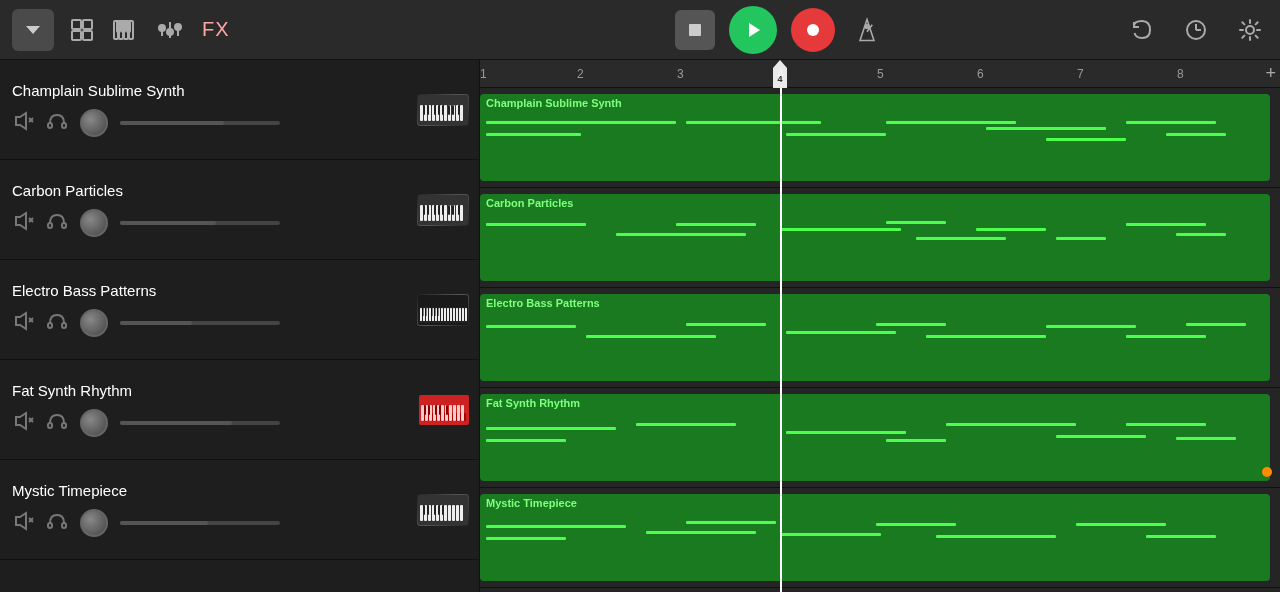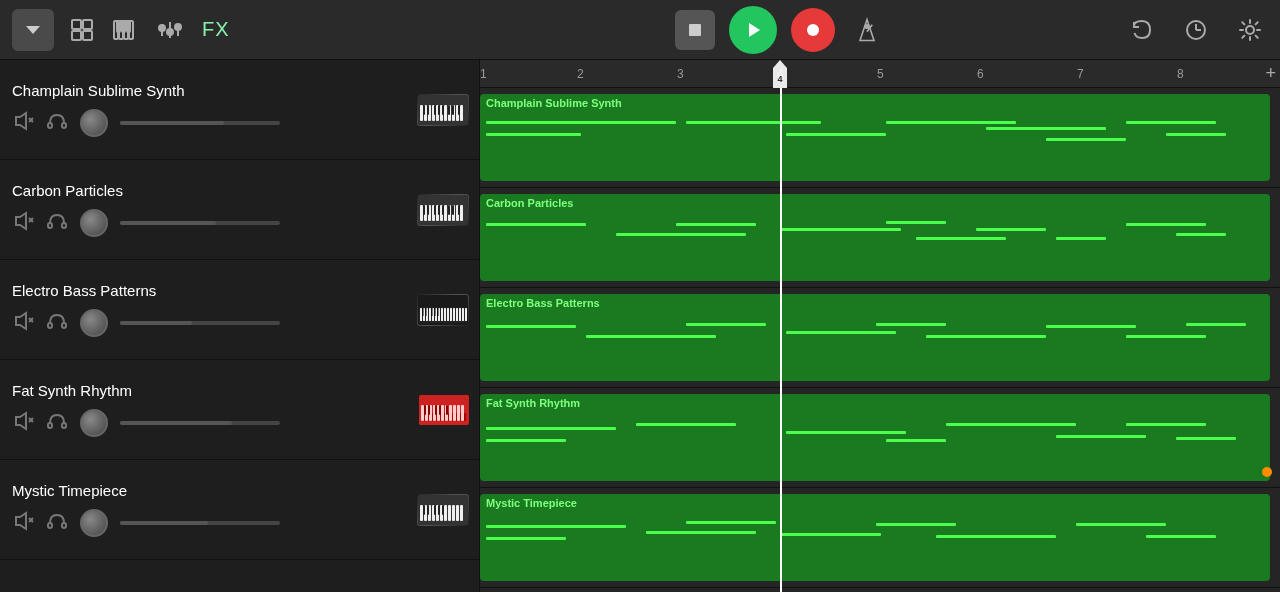--- a/index.html
+++ b/index.html
@@ -80,21 +80,21 @@
     }
     .rec-btn {
       background: #e63939;
       border: none;
       border-radius: 50%;
       width: 44px; height: 44px;
       cursor: pointer;
       display: flex; align-items: center; justify-content: center;
     }
     .fx-label {
-      color: #86efac;
+      color: #fca5a5;
       font-size: 20px;
       font-weight: 500;
       letter-spacing: 1px;
     }
 
     
     .main-area {
       display: flex;
       flex: 1;
       overflow: hidden;

